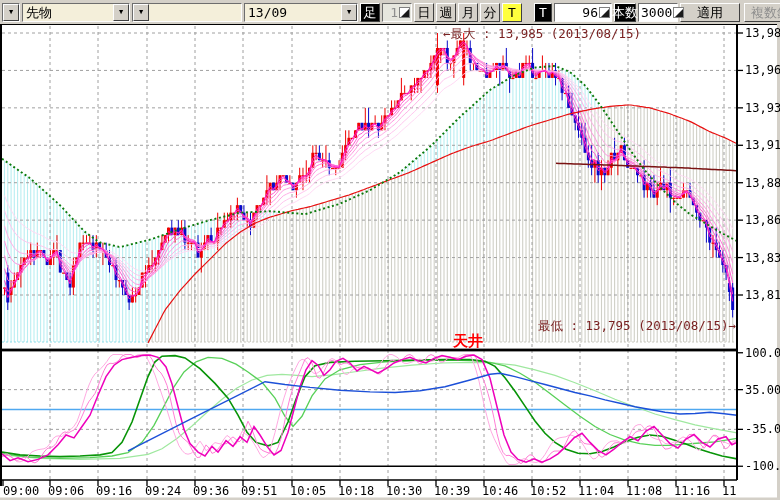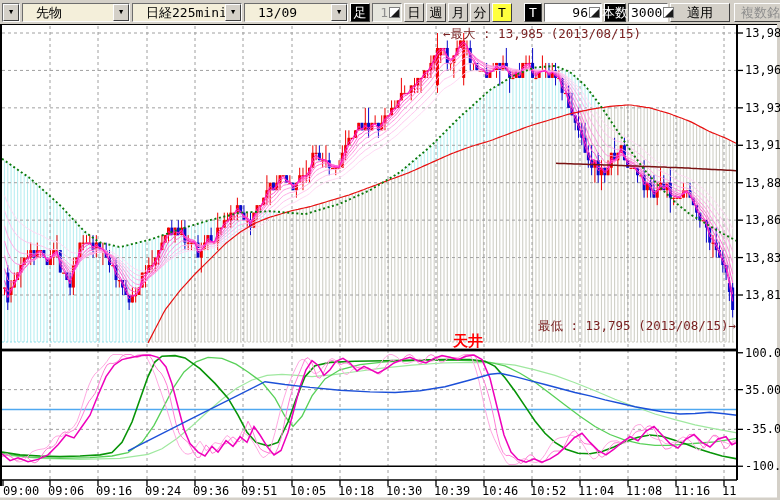--- a/index.html
+++ b/index.html
@@ -3,21 +3,21 @@
 <meta charset="utf-8">
 <style>
   html,body{margin:0;padding:0;background:#808080;}
   .win{position:relative;width:780px;height:500px;background:#fff;overflow:hidden;
        font-family:"DejaVu Sans Mono","DejaVu Sans",sans-serif;}
   
   .toolbar{position:absolute;top:0;left:0;width:780px;height:24px;background:#d4d0c8;
            display:flex;align-items:center;padding:1px 2px;box-sizing:border-box;gap:2px;}
   .combo{display:flex;align-items:stretch;height:19px;background:#f4efda;
          border:1px solid;border-color:#6d6d6d #fdfdfd #fdfdfd #6d6d6d;box-sizing:border-box;}
-  .combo .txt{font-size:13px;line-height:17px;padding:0 13px;white-space:nowrap;overflow:hidden;flex:1;}
+  .combo .txt{font-size:13px;line-height:17px;padding:0 3px;white-space:nowrap;overflow:hidden;flex:1;}
   .cbtn{width:16px;background:#d4d0c8;border:1px solid;border-color:#fdfdfd #404040 #404040 #fdfdfd;
         display:flex;align-items:center;justify-content:center;font-size:7px;box-sizing:border-box;}
   .btn{height:19px;box-sizing:border-box;border:1px solid;border-color:#fdfdfd #404040 #404040 #fdfdfd;
        background:#d4d0c8;font-size:13px;line-height:15px;display:flex;align-items:center;
        justify-content:center;padding:0 2px;white-space:nowrap;}
   .btn.black{background:#000;color:#fff;}
   .btn.yellow{background:#ffff3d;}
   .btn.disabled{color:#8d8d8d;}
   .spin{display:flex;align-items:center;height:19px;box-sizing:border-box;background:#fff;
         border:1px solid;border-color:#6d6d6d #fdfdfd #fdfdfd #6d6d6d;font-size:13px;padding:0 1px 0 2px;}
@@ -39,24 +39,23 @@
 <div class="win">
   <div class="toolbar">
     <div class="combo sp" style="width:18px">
       <div class="cbtn">▼</div>
     </div>
     <div class="combo sp" style="width:108px">
       <span class="txt">先物</span>
       <div class="cbtn">▼</div>
     </div>
     <div class="combo sp" style="width:110px">
-      <span class="txt">日経225mini</span>
       <div class="cbtn">▼</div>
     </div>
-    <div class="combo sp" style="width:104px">
+    <div class="combo sp" style="width:114px">
       <span class="txt">13/09</span>
       <div class="cbtn">▼</div>
     </div>
     <div class="btn black sp" style="width:20px">足</div>
     <div class="spin gray sp" style="width:30px">
       <span class="num">1</span>
       <span class="sg"></span>
     </div>
     <div class="btn sp" style="width:20px">日</div>
     <div class="btn sp" style="width:20px">週</div>

